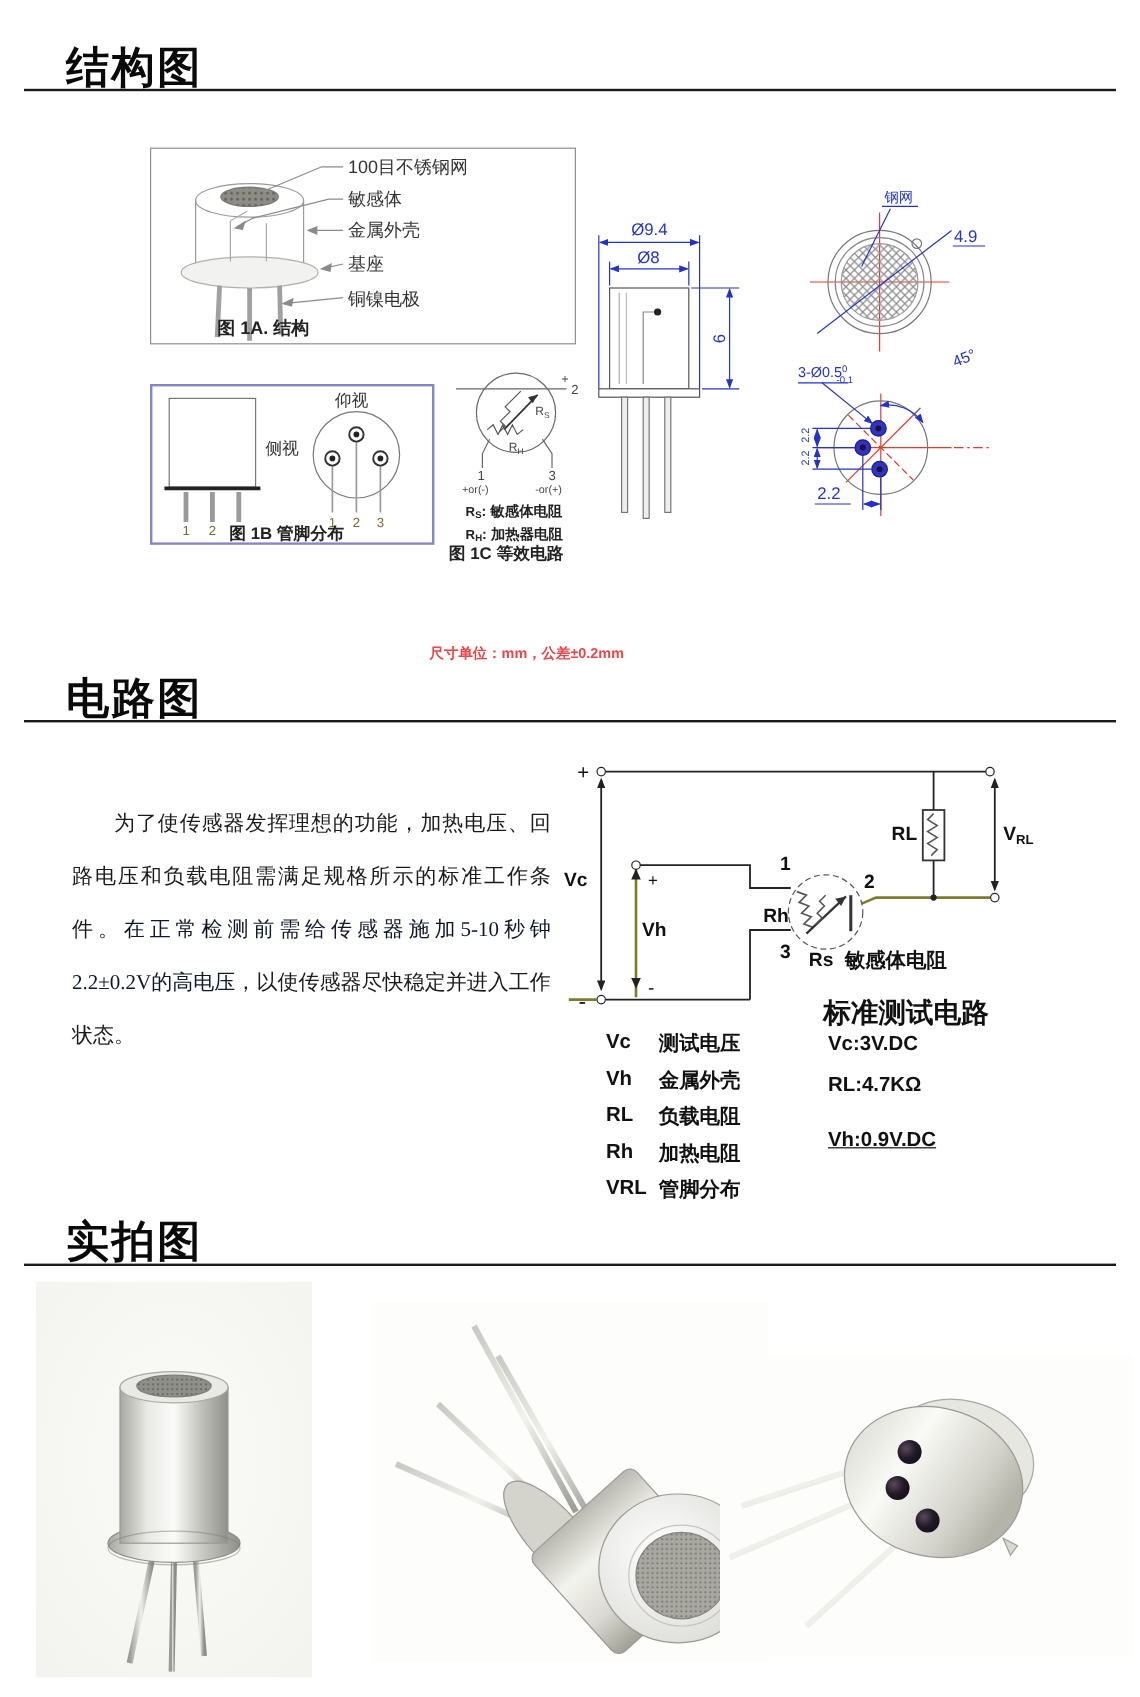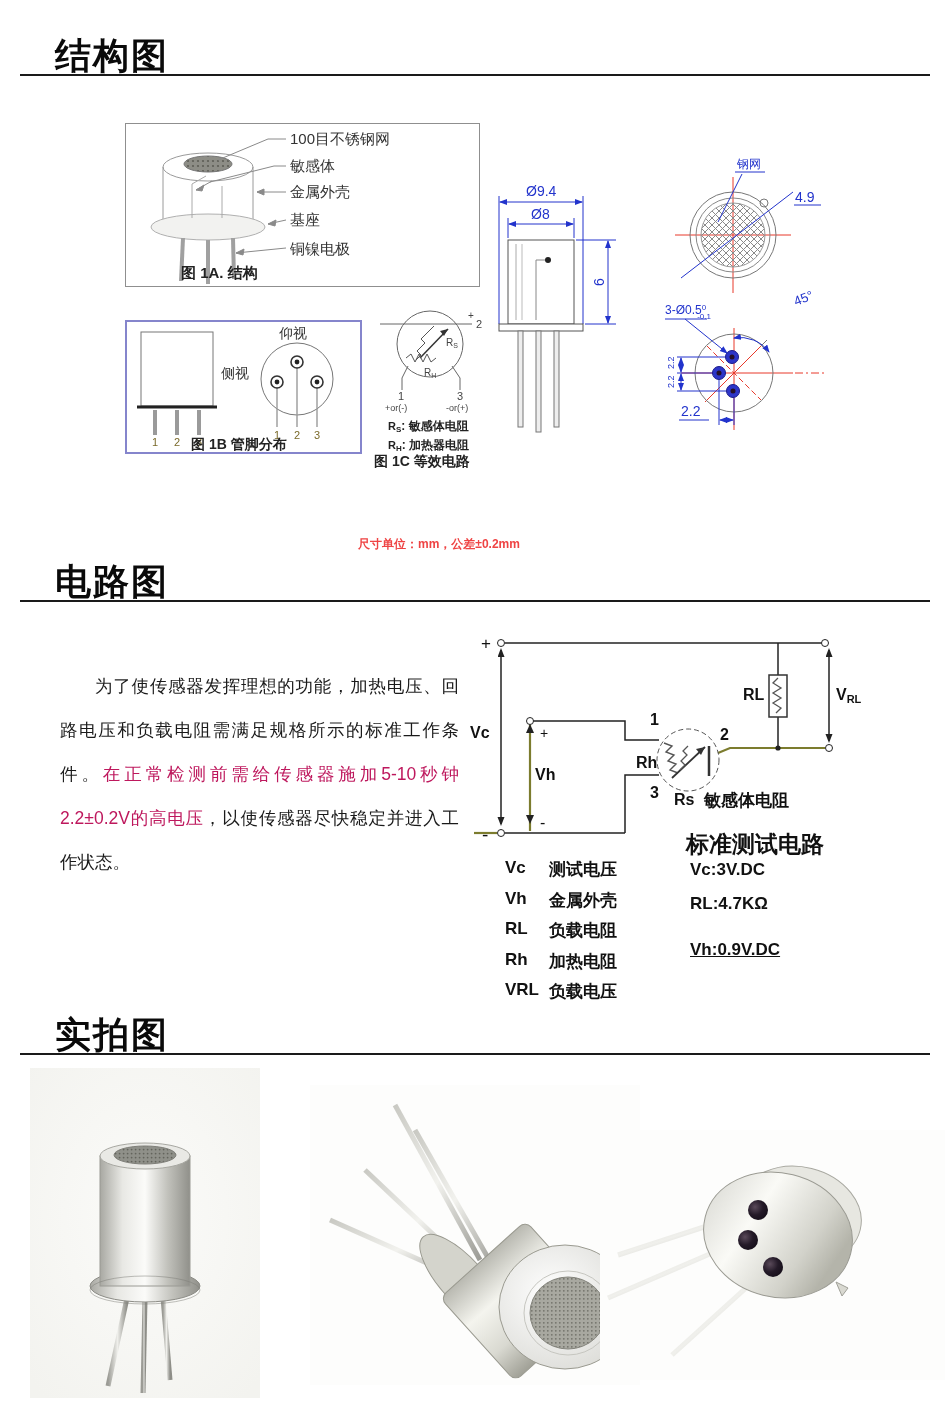--- a/index.html
+++ b/index.html
@@ -6,21 +6,21 @@
   body{font-family:"Liberation Sans","DejaVu Sans",sans-serif;color:#111;}
   #page{position:relative;width:950px;height:1414px;background:#fff;overflow:hidden;}
   .sec-title{position:absolute;left:55px;font-size:36px;font-weight:bold;letter-spacing:2px;color:#0a0a0a;}
   .sec-rule{position:absolute;left:20px;width:910px;height:0;border-top:2px solid #1a1a1a;}
   .figbox{position:absolute;background:#fff;}
   .boxA{border:1px solid #8f8f8f;}
   .boxB{border:2px solid #8585cc;}
   .units{position:absolute;left:358px;top:503px;font-size:12px;font-weight:bold;color:#ef4444;margin-top:33px;}
   .para{position:absolute;left:60px;top:664px;width:399px;font-size:17.5px;line-height:44px;
         text-align:justify;text-indent:2em;color:#1a1a1a;margin:0;}
-  .red{color:#be185d;}
+  .red{color:#0f172a;font-family:Liberation Serif, serif;}
   .legend{position:absolute;left:505px;top:858px;font-weight:bold;font-size:17px;color:#111;}
   .legrow{height:30.5px;display:flex;}
   .legsym{width:44px;}
   .cond{position:absolute;left:690px;font-weight:bold;font-size:17px;color:#111;}
   svg text{font-family:"Liberation Sans","DejaVu Sans",sans-serif;}
   .cadtxt{fill:#2233cc;}
   .capt{font-weight:bold;fill:#222;}
 </style>
 </head>
 <body>
@@ -330,21 +330,21 @@
     <div class="legrow">
         <span class="legsym">RL</span>
         <span>负载电阻</span>
       </div>
     <div class="legrow">
         <span class="legsym">Rh</span>
         <span>加热电阻</span>
       </div>
     <div class="legrow">
         <span class="legsym">VRL</span>
-        <span>负载电压</span>
+        <span>管脚分布</span>
       </div>
   </div>
 
   <div class="cond" style="top:860px;">Vc:3V.DC</div>
   <div class="cond" style="top:940px;text-decoration:underline;">Vh:0.9V.DC</div>
   <div class="cond" style="top:894px;">RL:4.7KΩ</div>
 
   <div class="sec-title" style="top:1011px;">实拍图</div>
   <div class="sec-rule" style="top:1053px;"></div>
 

